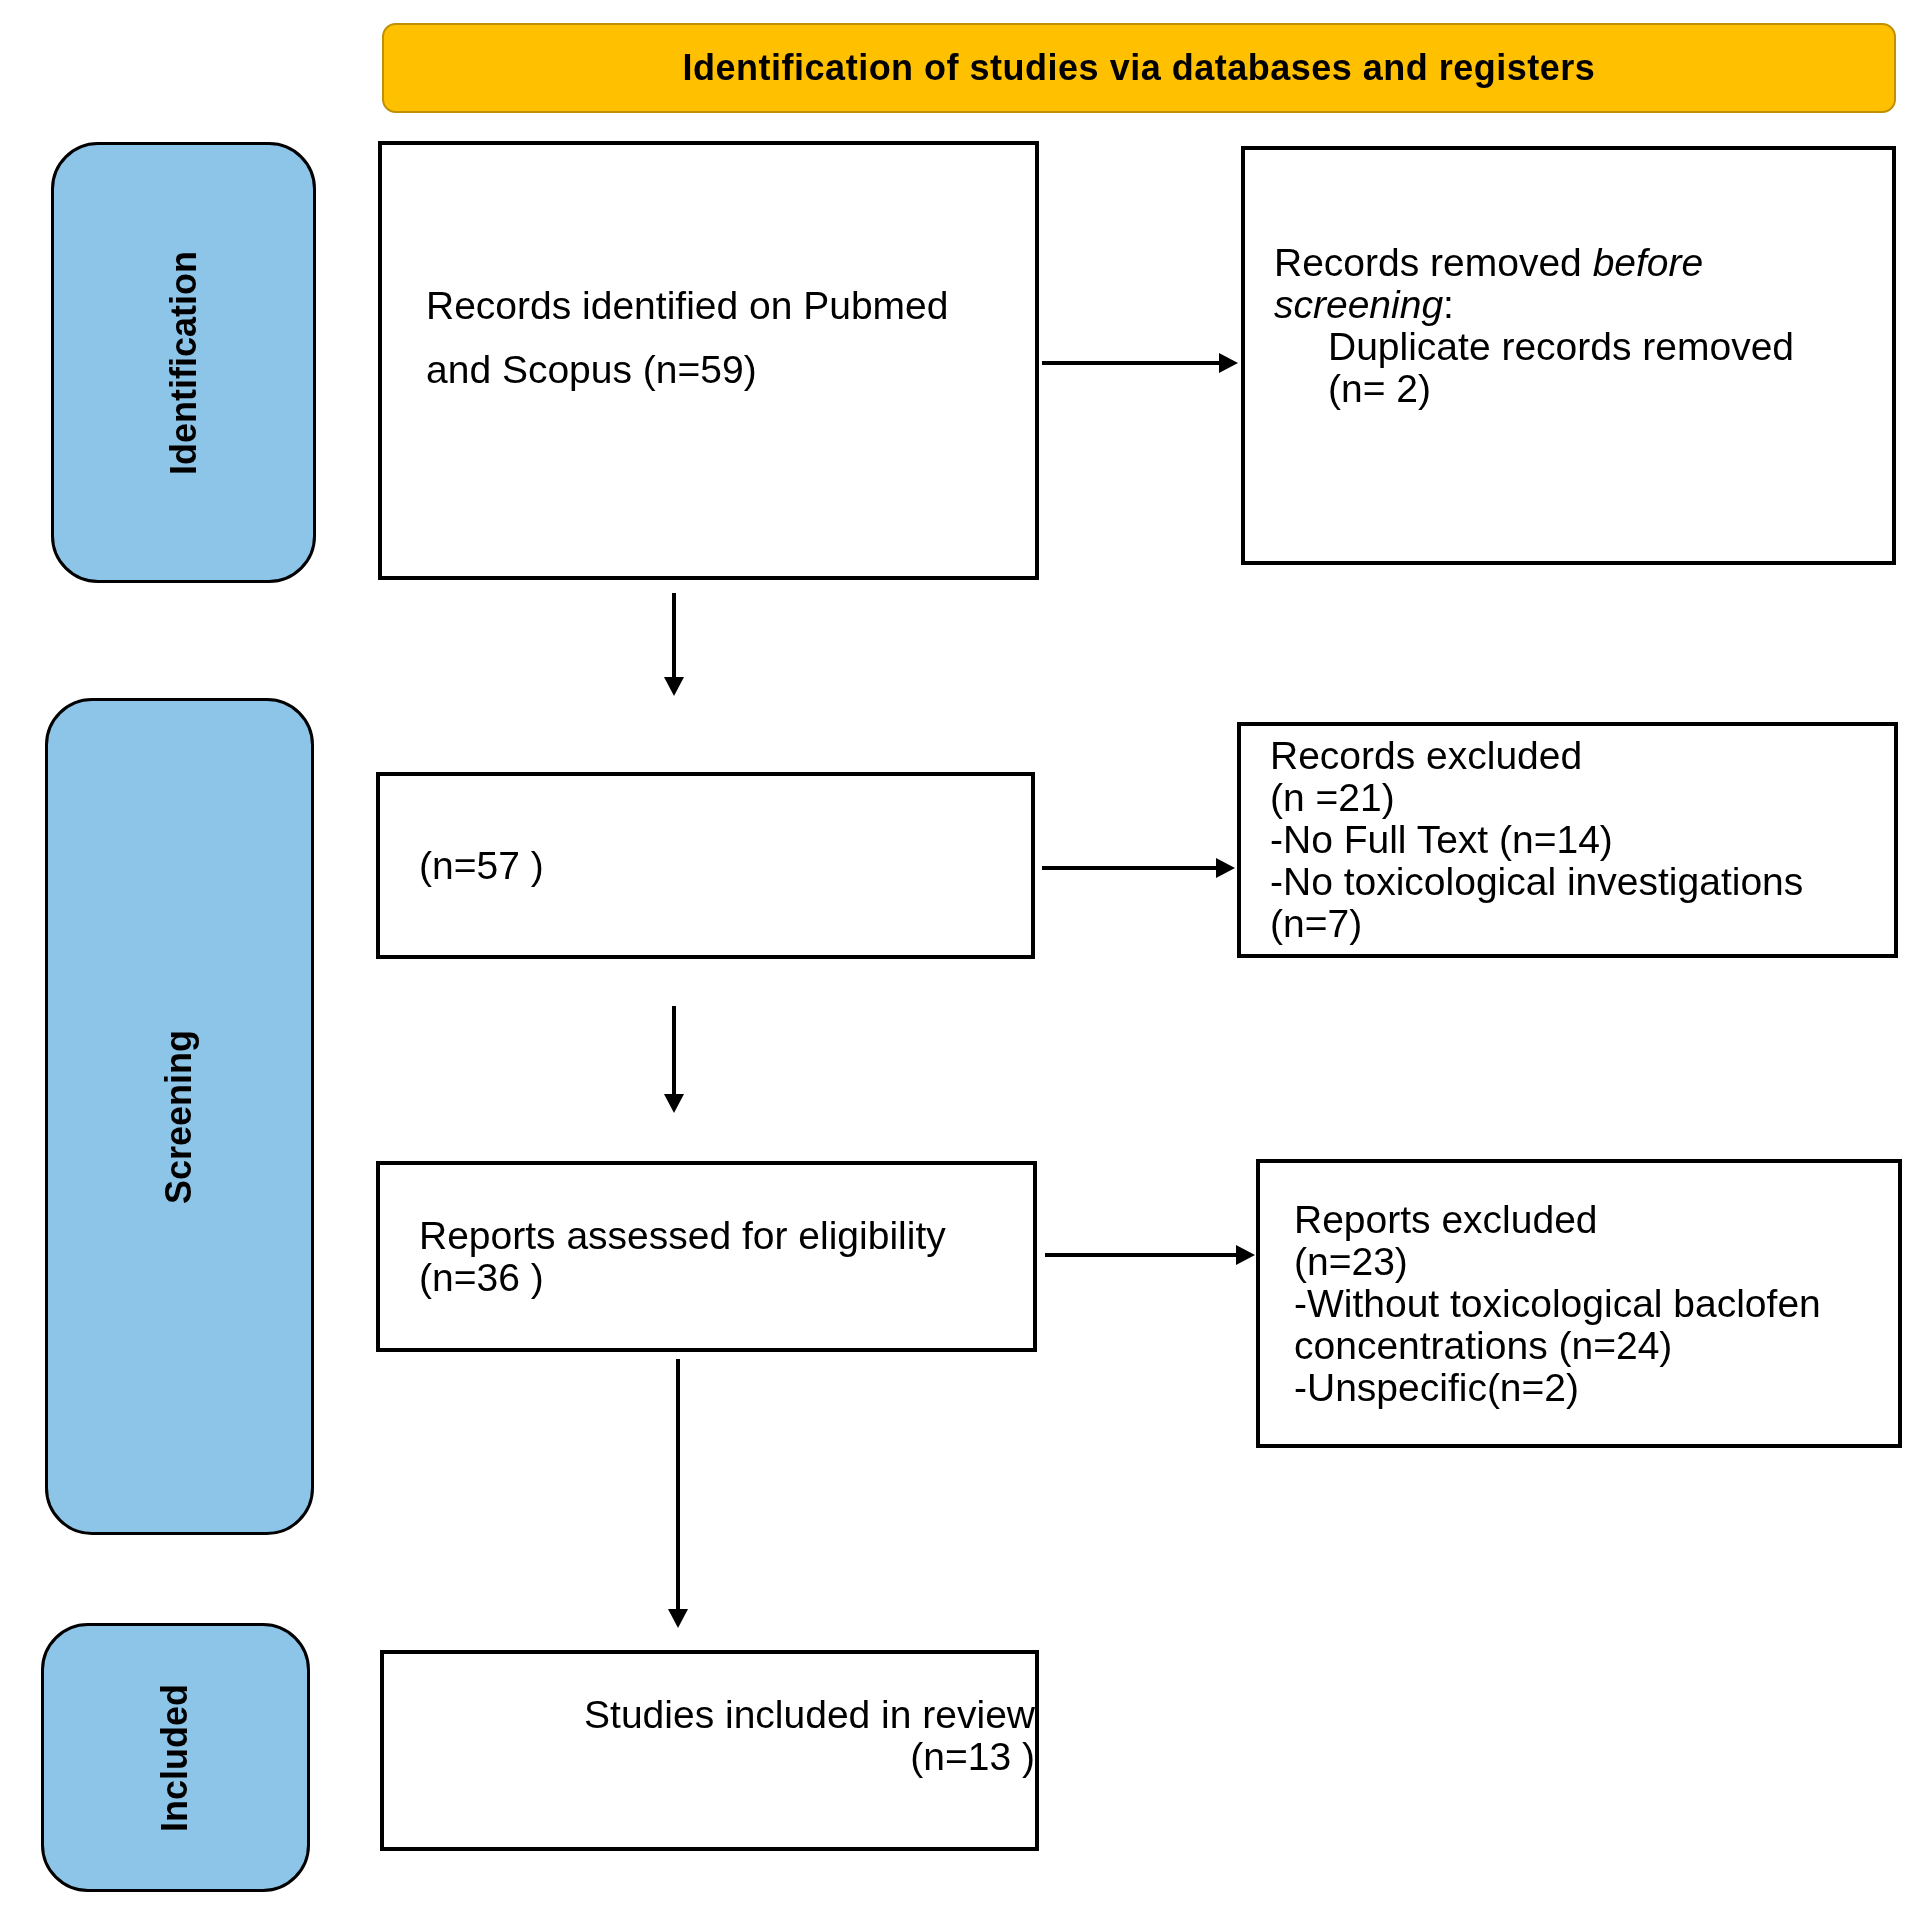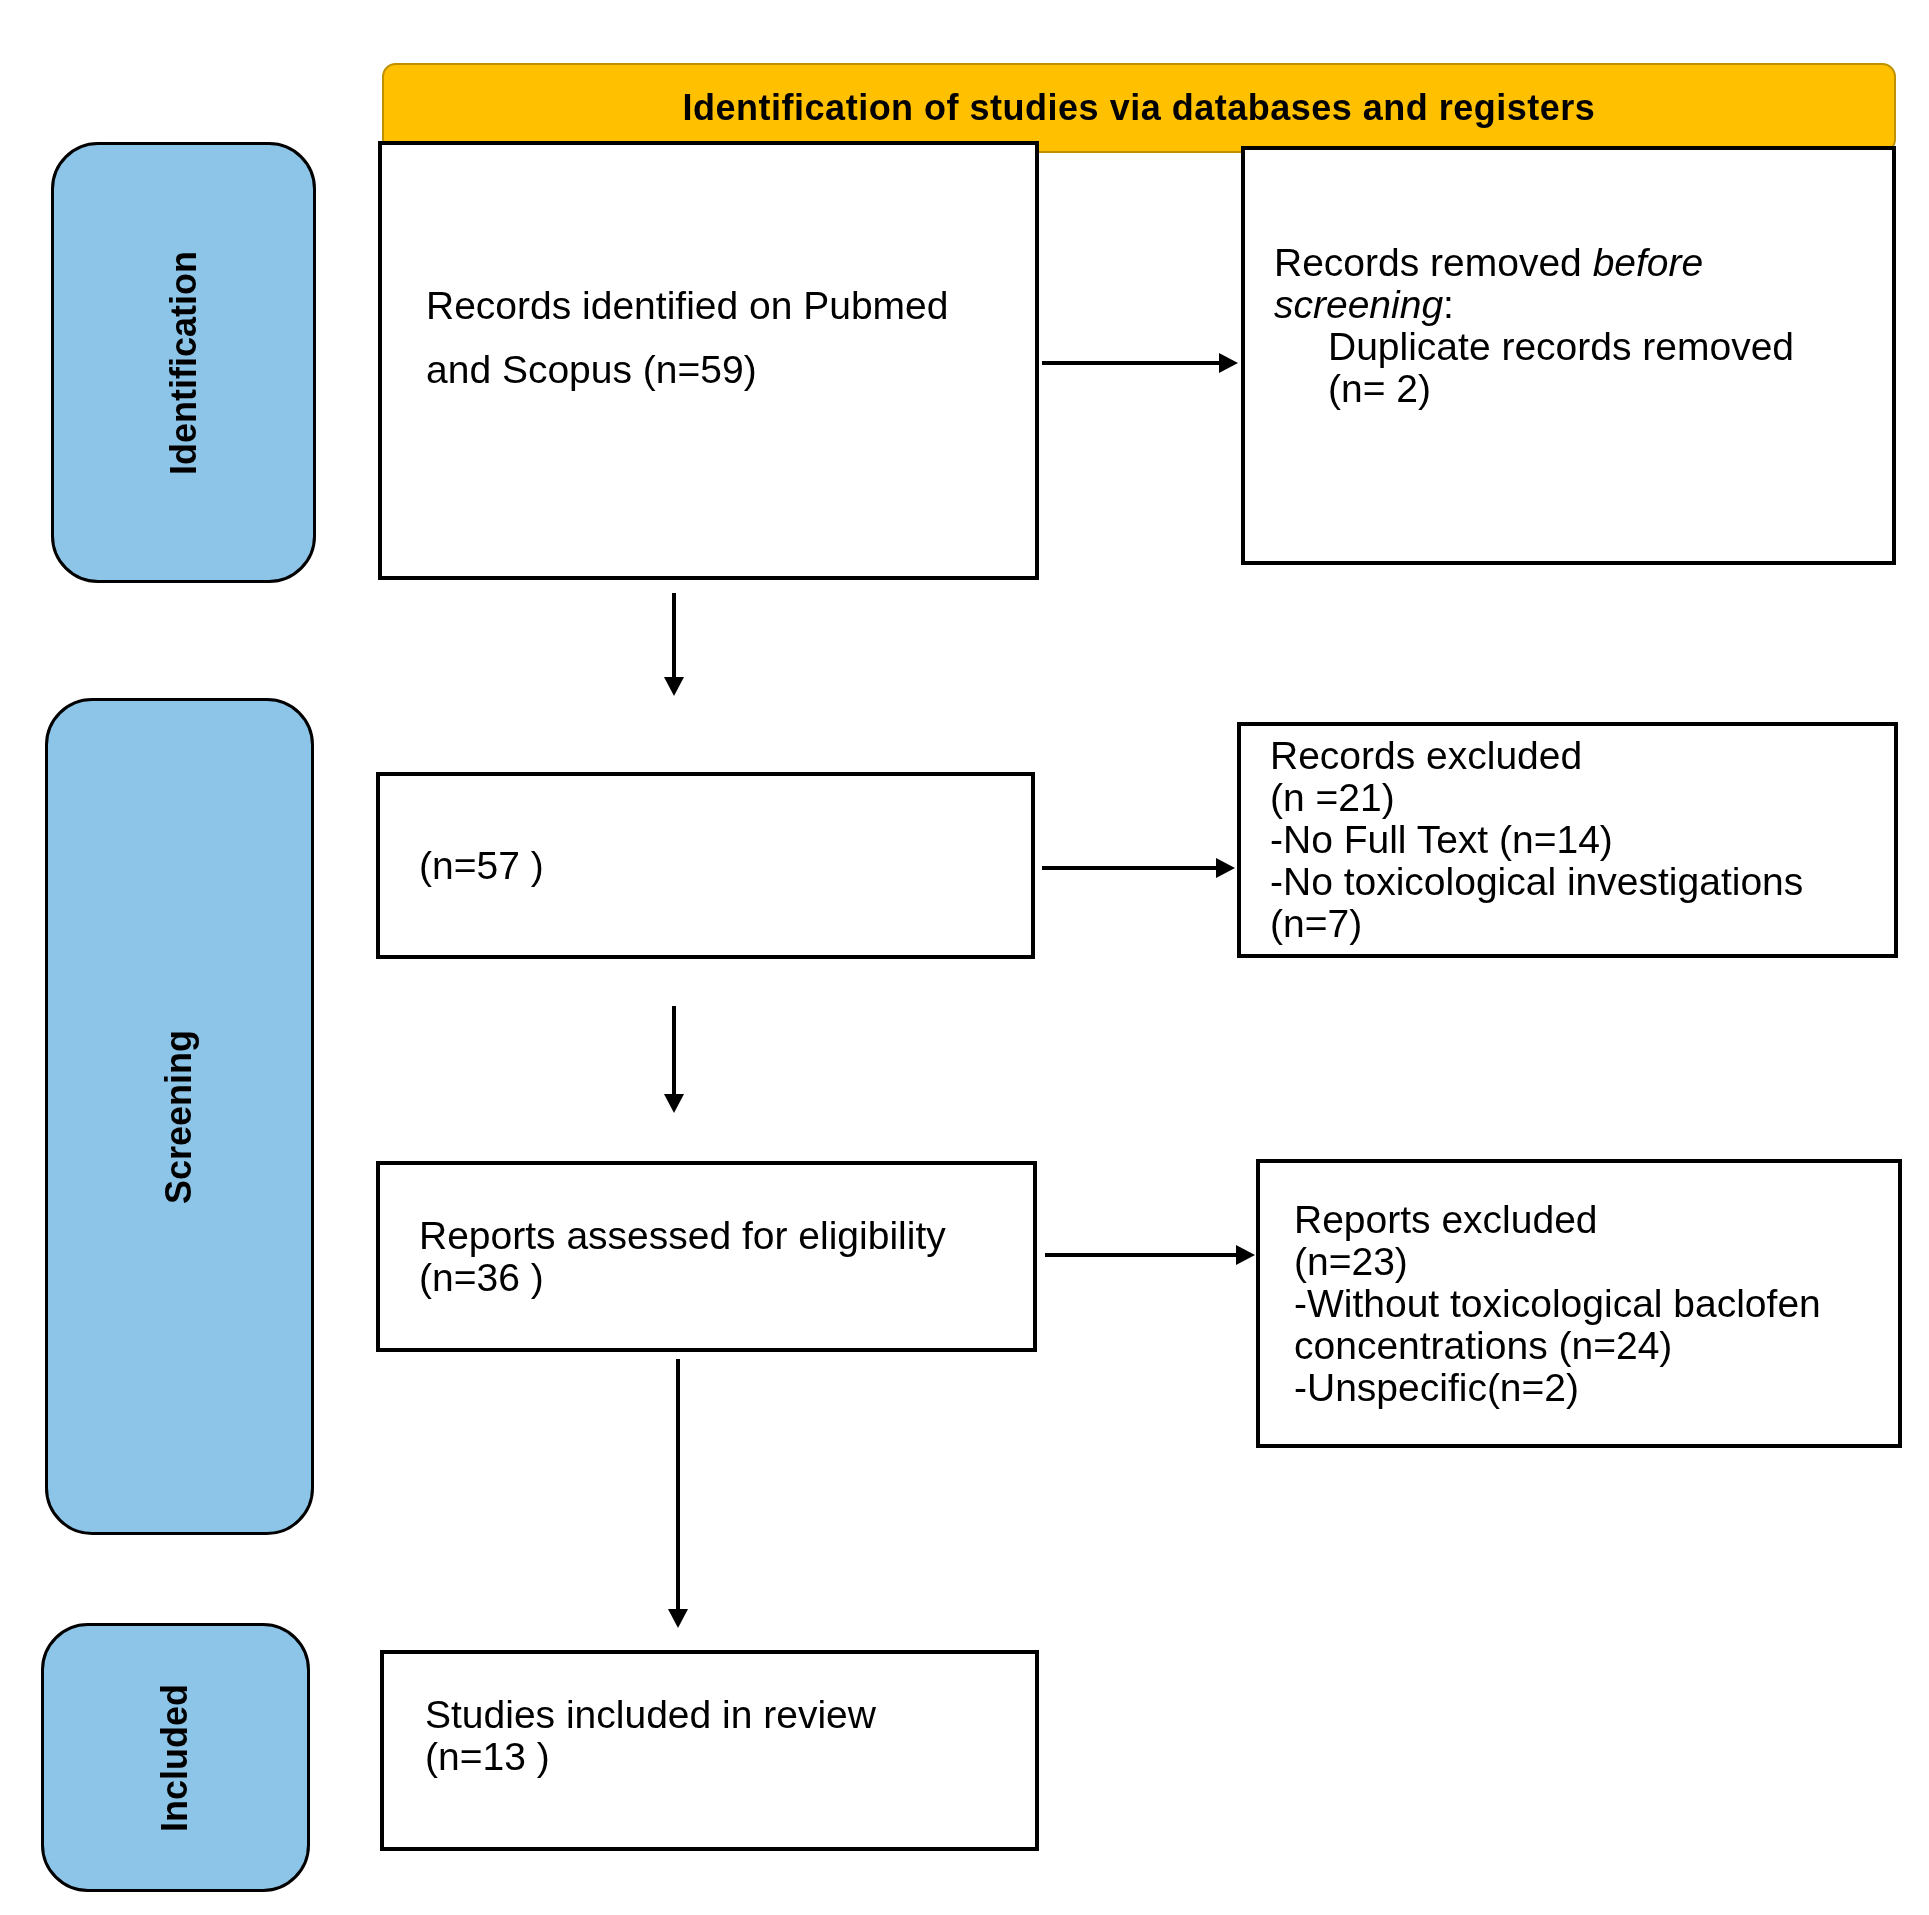--- a/index.html
+++ b/index.html
@@ -22,21 +22,21 @@
     background:#ffffff;
     overflow:hidden;
   }
   
   .banner{
     position:absolute;
     left:382px; top:23.4px; width:1514px; height:90px;
     background:var(--header-bg);
     border:2.9px solid var(--header-border);
     border-radius:13.7px;
-    display:flex; align-items:center; justify-content:center;margin-top:40px;
+    display:flex; align-items:center; justify-content:center;
   }
   .banner .banner-text{
     font-size:36px; font-weight:bold; letter-spacing:0.5px;
   }
   
   .stage{
     position:absolute;
     background:var(--stage-bg);
     border:3.9px solid var(--stage-border);
     border-radius:47px;
@@ -57,21 +57,21 @@
     border:4.9px solid var(--box-border);
     display:flex; flex-direction:column; justify-content:center;
     font-size:39px; line-height:42px;
   }
   .fbox .line{white-space:nowrap;}
   .it{font-style:italic;}
   .indent{padding-left:54px;}
   .box-identified{left:378px; top:141px; width:661px; height:439px; padding-left:44px; padding-bottom:45px;gap:22px;}
   .box-screened{left:376px; top:772px; width:659px; height:187px; padding-left:39px;}
   .box-assessed{left:376px; top:1161px; width:661px; height:191px; padding-left:39px;}
-  .box-included{left:380px; top:1650px; width:659px; height:201px; padding-left:41px; padding-bottom:29px;}
+  .box-included{left:380px; top:1650px; width:659px; height:201px; padding-left:41px; padding-bottom:29px;align-items:flex-end;}
   .box-removed{left:1241px; top:146px; width:655px; height:419px; padding-left:29px; padding-bottom:59px;}
   .box-rec-excluded{left:1237px; top:722px; width:661px; height:236px; padding-left:29px;}
   .box-rep-excluded{left:1256px; top:1159px; width:646px; height:289px; padding-left:34px;}
   
   .arrow-h{
     position:absolute; height:3.9px; background:var(--arrow);
   }
   .arrow-h::after{
     content:''; position:absolute; right:-18.5px; top:50%;
     transform:translateY(-50%);

